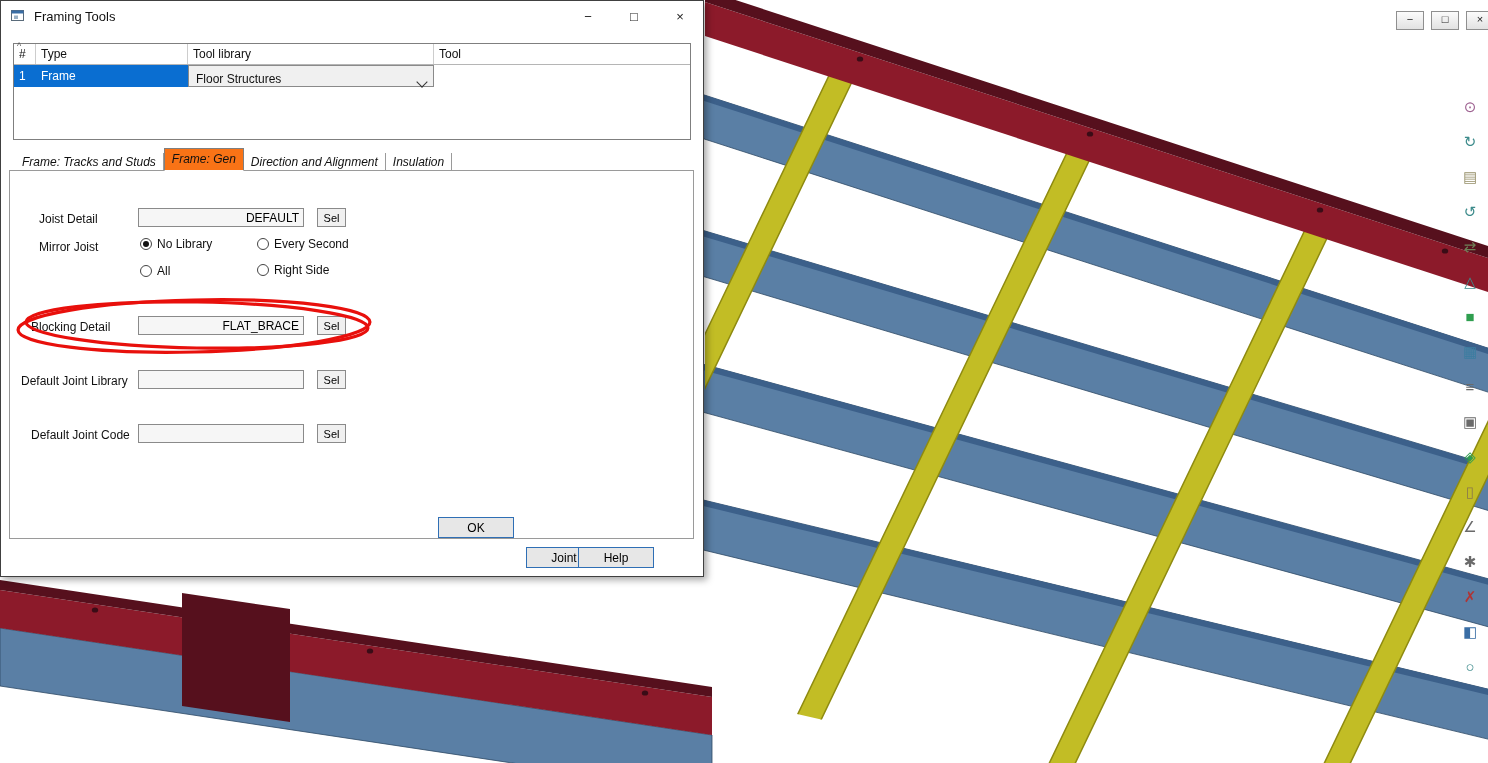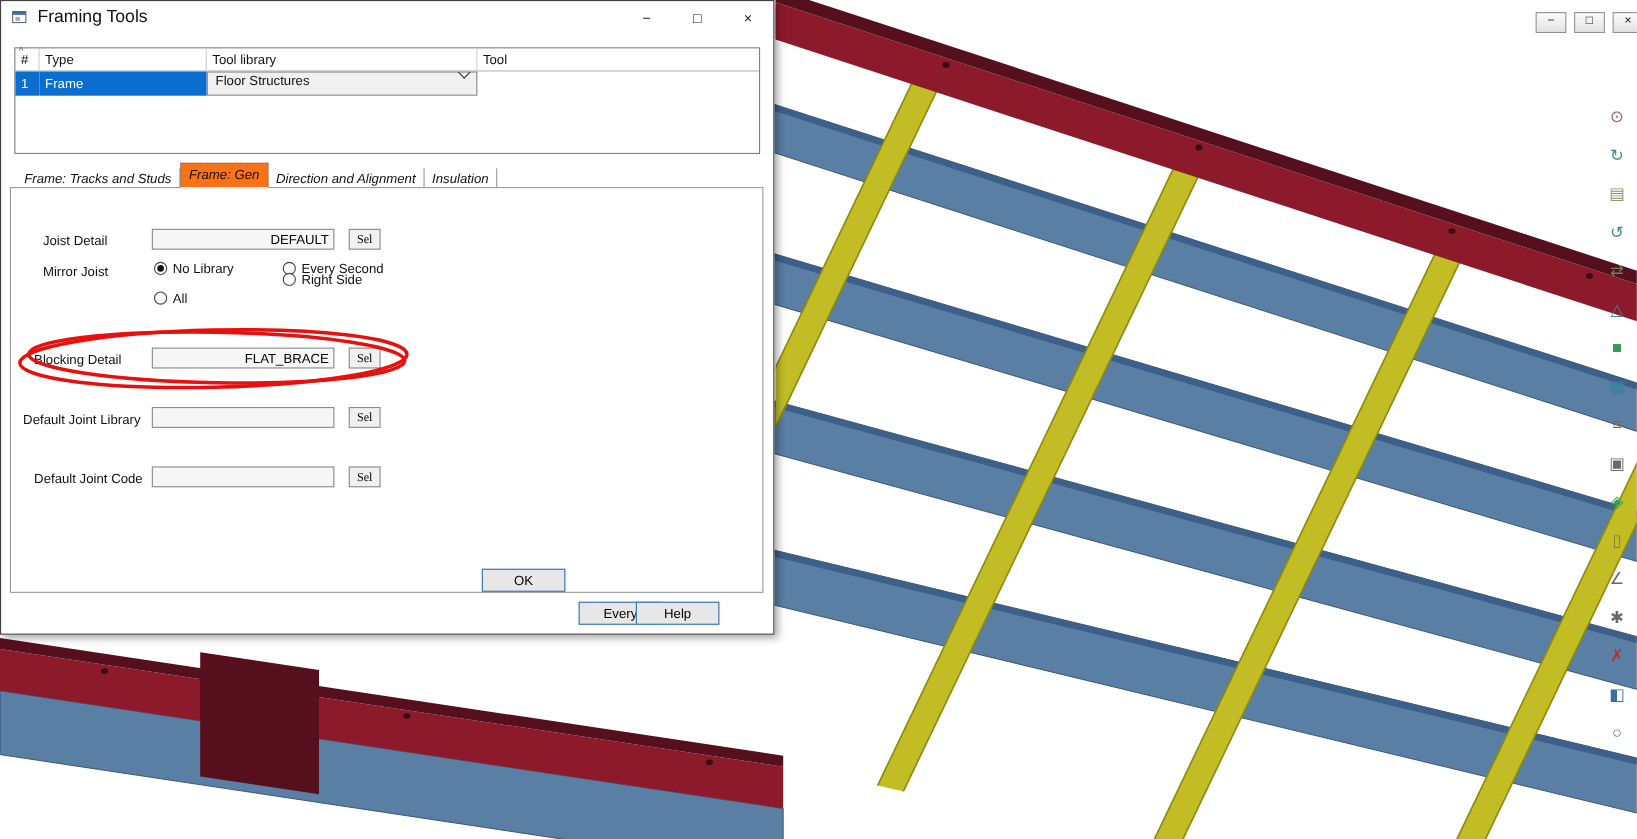--- a/index.html
+++ b/index.html
@@ -21,47 +21,47 @@
     border:1px solid #8f8f8f;font-size:11px;line-height:15px;text-align:center;color:#222;}
   
   .side-toolbar{position:absolute;right:3px;top:96px;width:30px;display:flex;
     flex-direction:column;gap:13px;align-items:center;z-index:4;}
   .ticon{width:22px;height:22px;font-size:15px;line-height:22px;text-align:center;cursor:default;}
   
   .dialog{position:absolute;left:0;top:0;width:702px;height:575px;background:#fff;
     border:1px solid #404040;box-shadow:3px 3px 7px rgba(0,0,0,.35);z-index:10;font-size:12px;}
   .titlebar{position:absolute;left:0;top:0;right:0;height:30px;display:flex;align-items:center;}
   .dlg-icon{margin-left:9px;display:inline-flex;}
-  .dlg-title{margin-left:8px;font-size:16px;}
+  .dlg-title{margin-left:8px;font-size:13px;}
   .tb-btns{margin-left:auto;display:flex;height:100%;}
   .tb-btn{width:46px;height:100%;display:flex;align-items:center;justify-content:center;font-size:13px;color:#222;}
   
   .grid{position:absolute;left:12px;top:42px;width:678px;height:97px;border:1px solid #7f7f7f;background:#fff;box-sizing:border-box;}
   .grid-header{display:flex;height:20px;border-bottom:1px solid #b5b5b5;}
   .gh-cell{border-right:1px solid #cdcdcd;display:flex;align-items:center;padding-left:5px;box-sizing:border-box;position:relative;}
   .w-num{width:22px;}.w-type{width:152px;}.w-lib{width:246px;}.w-tool{flex:1;border-right:none;}
   .sort{position:absolute;top:-3px;left:3px;font-size:9px;color:#555;}
   .grid-row{display:flex;height:22px;}
   .cell-sel{background:#0a6ed1;color:#fff;display:flex;align-items:center;padding-left:5px;box-sizing:border-box;}
   .cell-combo{width:246px;box-sizing:border-box;}
   .combo{height:100%;background:#f0f0f0;border:1px solid #8a8a8a;box-sizing:border-box;
-    display:flex;align-items:flex-start;justify-content:space-between;padding:0 7px;font-size:12px;}
+    display:flex;align-items:flex-end;justify-content:space-between;padding:0 7px;font-size:12px;}
   .chev{width:7px;height:7px;border-right:1.6px solid #333;border-bottom:1.6px solid #333;
     transform:rotate(45deg);margin-top:-4px;flex:0 0 auto;}
   
   .tabstrip{position:absolute;left:14px;top:149px;height:21px;display:flex;align-items:flex-end;z-index:3;}
   .tab{height:18px;line-height:18px;padding:0 7px;font-size:12px;border-right:1px solid #9a9a9a;white-space:nowrap;font-style:italic;}
   .tab.active{height:21px;line-height:20px;border:1px solid #7f7f7f;border-bottom:1px solid #fff;background:#f97316;}
   .panel{position:absolute;left:8px;top:169px;width:685px;height:369px;border:1px solid #9a9a9a;background:#fff;box-sizing:border-box;}
   
   .flabel{position:absolute;font-size:12px;z-index:2;}
   .txt{position:absolute;width:166px;height:19px;box-sizing:border-box;border:1px solid #8a8a8a;
     background:#f6f6f6;font-size:12px;padding:0 4px;font-family:inherit;z-index:2;text-align:right;}
   .sel-btn{position:absolute;width:29px;height:19px;box-sizing:border-box;border:1px solid #8a8a8a;
-    background:#f0f0f0;font-size:11px;font-family:Liberation Serif, serif;padding:0;z-index:2;}
+    background:#f0f0f0;font-size:11px;font-family:Liberation Sans, sans-serif;padding:0;z-index:2;}
   .radio{position:absolute;display:flex;align-items:center;gap:5px;font-size:12px;z-index:2;}
   .rdot{width:12px;height:12px;border:1px solid #444;border-radius:50%;display:inline-block;position:relative;background:#fff;box-sizing:border-box;}
   .rdot.checked::after{content:"";position:absolute;left:2px;top:2px;right:2px;bottom:2px;background:#111;border-radius:50%;}
   .annotation{position:absolute;left:8px;top:294px;z-index:6;pointer-events:none;}
   .ann{fill:none;stroke:var(--annotation,#e8100c);stroke-width:3.2;stroke-linecap:round;}
   .dlg-btn{position:absolute;width:76px;height:21px;background:#e7e7e7;border:1px solid #2f6fb5;
     font-size:12px;font-family:inherit;padding:0;z-index:2;}
 </style>
 </head>
 <body>
@@ -207,21 +207,21 @@
     <span>No Library</span>
   </label>
   <label class="radio" style="left:256px;top:236px;">
     <span class="rdot"></span>
     <span>Every Second</span>
   </label>
   <label class="radio" style="left:139px;top:263px;">
     <span class="rdot"></span>
     <span>All</span>
   </label>
-  <label class="radio" style="left:256px;top:246px;">
+  <label class="radio" style="left:256px;top:262px;">
     <span class="rdot"></span>
     <span>Right Side</span>
   </label>
 
   <div class="flabel" style="left:30px;top:319px;">Blocking Detail</div>
   <input class="txt" style="left: 137px; top: 315px;" readonly="" value="FLAT_BRACE">
   <button class="sel-btn" style="left:316px;top:315px;">Sel</button>
 
   <svg class="annotation" width="372" height="62">
     <ellipse class="ann" cx="185" cy="31" rx="176" ry="26" transform="rotate(-1.3 185 31)"></ellipse>
@@ -230,15 +230,15 @@
 
   <div class="flabel" style="left:20px;top:373px;">Default Joint Library</div>
   <input class="txt" style="left: 137px; top: 369px;" readonly="" value="">
   <button class="sel-btn" style="left:316px;top:369px;">Sel</button>
 
   <div class="flabel" style="left:30px;top:427px;">Default Joint Code</div>
   <input class="txt" style="left: 137px; top: 423px;" readonly="" value="">
   <button class="sel-btn" style="left:316px;top:423px;">Sel</button>
 
   <button class="dlg-btn" style="left:437px;top:516px;">OK</button>
-  <button class="dlg-btn" style="left:525px;top:546px;">Every</button>
+  <button class="dlg-btn" style="left:525px;top:546px;">Joint</button>
   <button class="dlg-btn" style="left:577px;top:546px;">Help</button>
 </div>
 
 </body></html>

